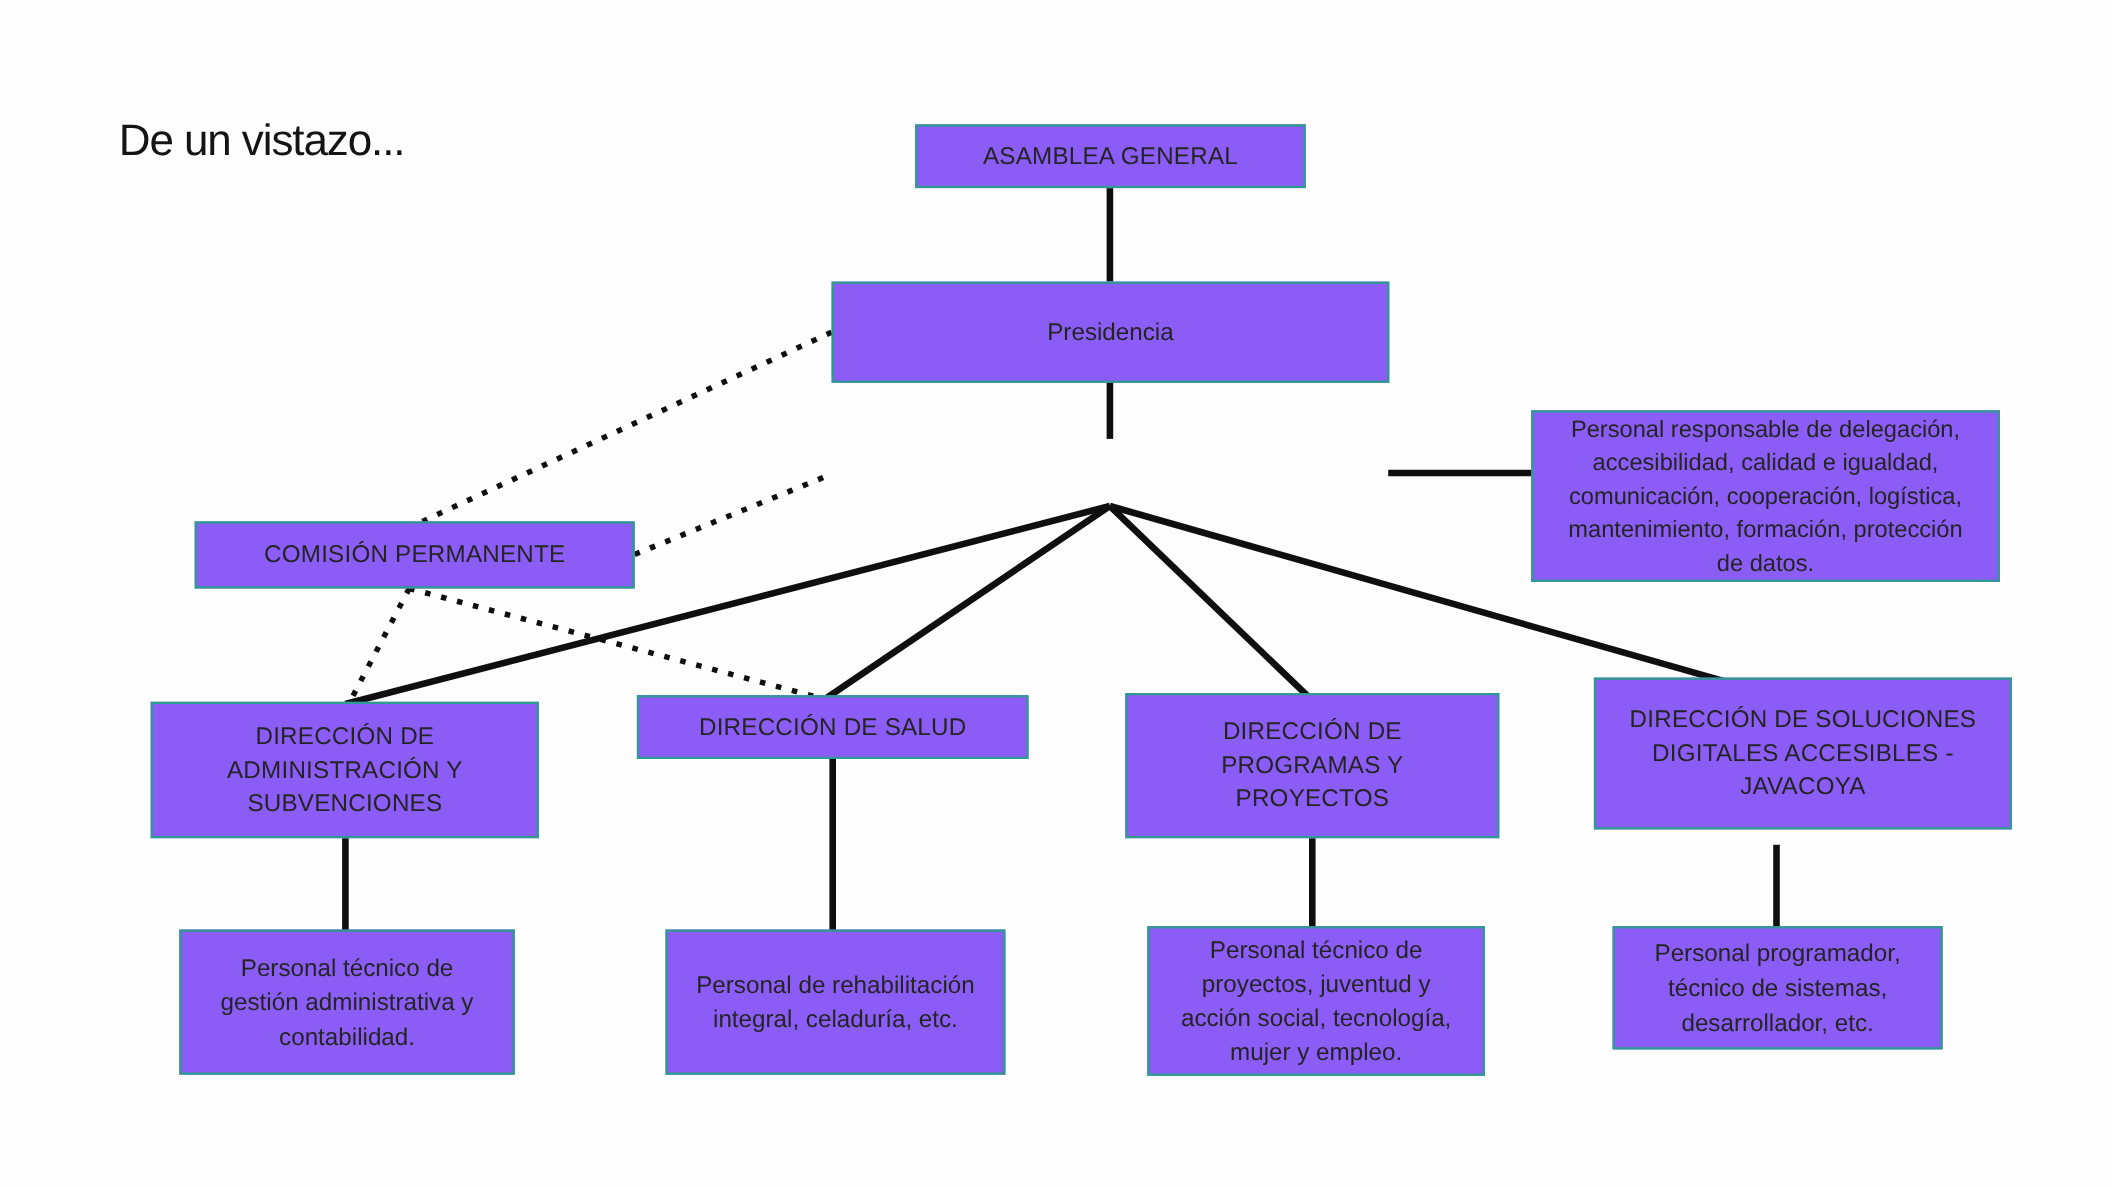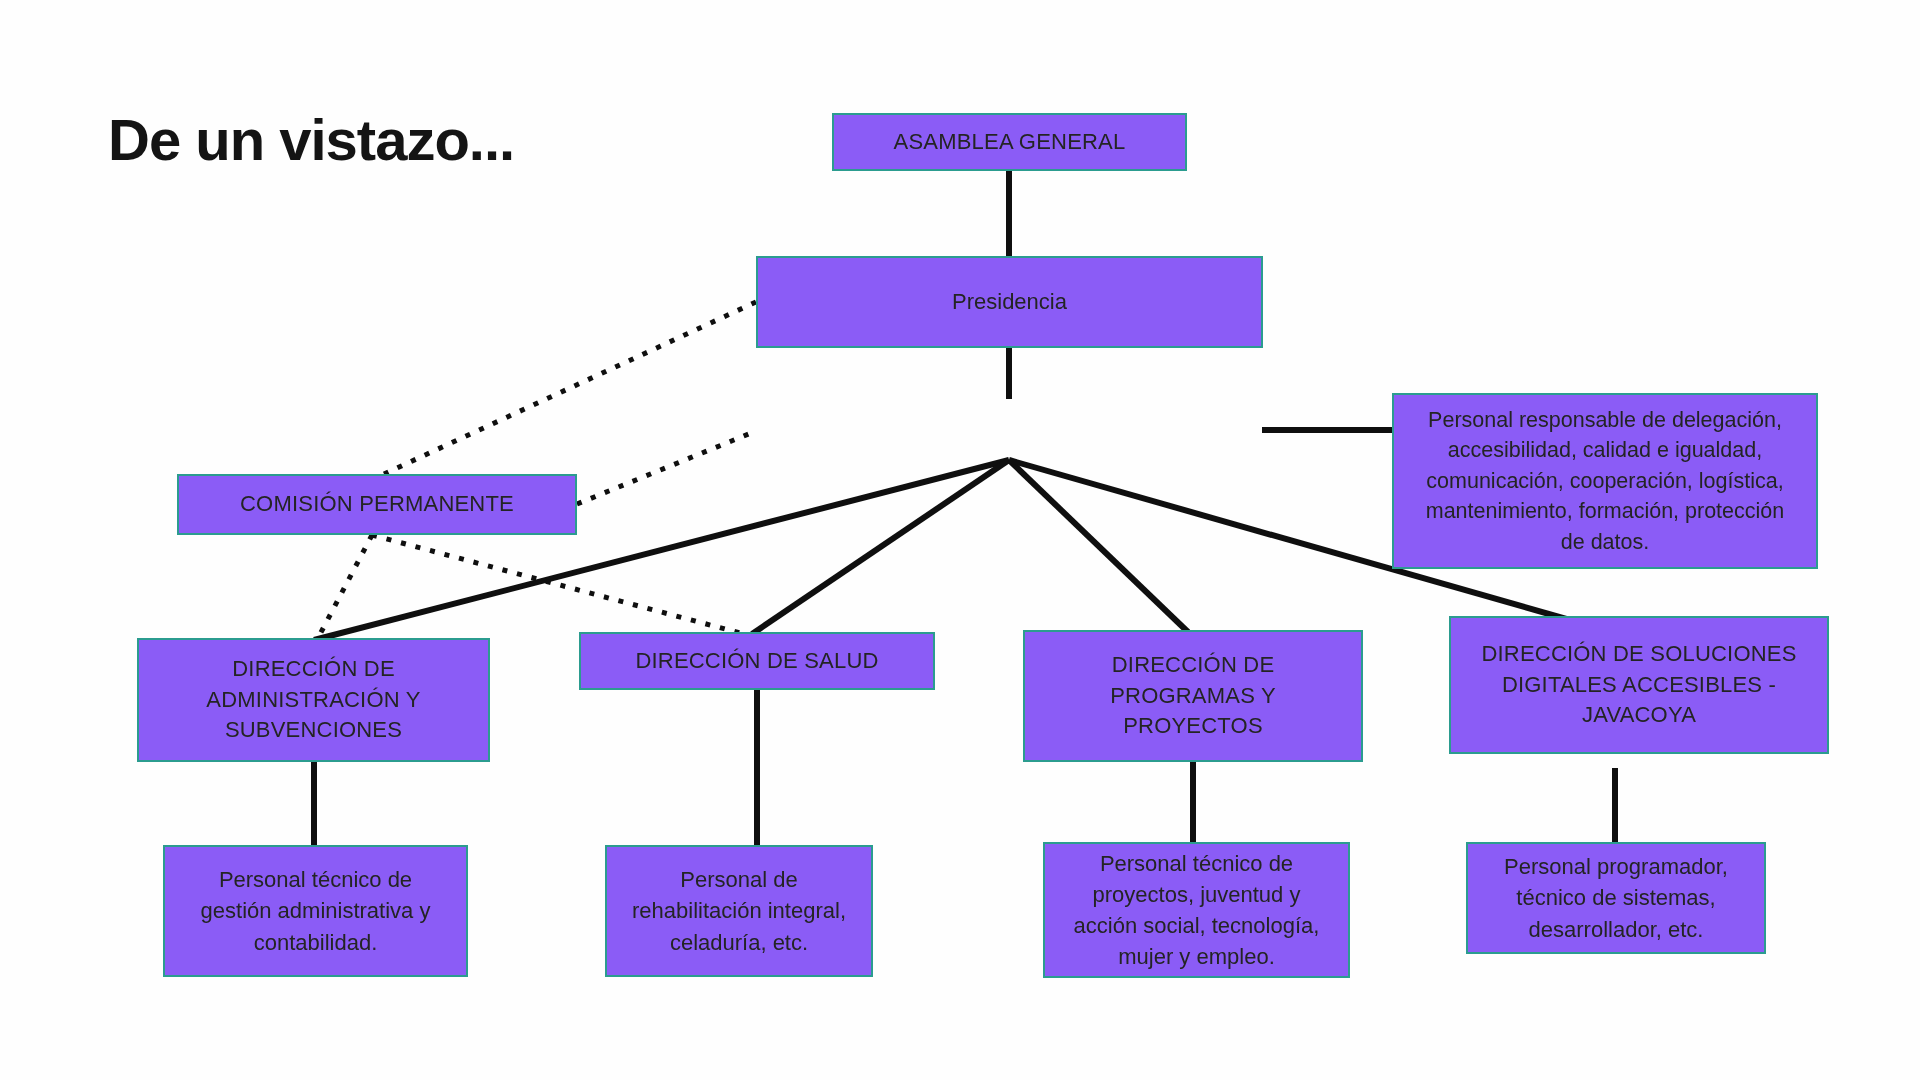--- a/index.html
+++ b/index.html
@@ -1,43 +1,43 @@
 <!DOCTYPE html>
 <html><head>
 <meta charset="utf-8">
 <style>
   html,body{margin:0;padding:0;background:#ffffff;}
   body{width:1920px;height:1080px;overflow:hidden;font-family:"Liberation Sans",sans-serif;}
   .canvas{position:relative;width:1920px;height:1080px;background:#fefefe;}
   #edges-svg{position:absolute;left:0;top:0;width:1920px;height:1080px;z-index:0;}
   .page-title{
     position:absolute;left:108px;top:106px;z-index:2;
-    font-size:58px;font-weight:700;color:#141414;letter-spacing:-1px;
+    font-size:40px;font-weight:400;color:#141414;letter-spacing:-1px;
   }
   .node{
     position:absolute;z-index:1;box-sizing:border-box;
     background:#8b5cf6;border:2px solid #2b9c8f;
     display:flex;flex-direction:column;align-items:center;justify-content:center;
     text-align:center;color:#242424;
   }
   .node .lbl{font-size:22px;line-height:1.38;letter-spacing:.2px;}
   .node .sub{font-size:22px;line-height:1.38;}
   
   .n-asamblea   {left:832px; top:113px; width:355px; height:58px;}
   .n-junta      {left:756px; top:256px; width:507px; height:92px;}
   .n-ceo        {left:756px; top:399px; width:506px; height:61px;}
-  .n-staffceo   {left:1392px;top:373px; width:426px; height:176px;padding:0 24px;margin-top:20px;}
+  .n-staffceo   {left:1392px;top:373px; width:426px; height:156px;padding:0 24px;}
   .n-staffceo .lbl{font-size:21.5px;line-height:1.42;letter-spacing:0;}
   .n-comision   {left:177px; top:474px; width:400px; height:61px;}
   .n-admin      {left:137px; top:638px; width:353px; height:124px;padding:0 46px;}
   .n-salud      {left:579px; top:632px; width:356px; height:58px;}
   .n-programas  {left:1023px;top:630px; width:340px; height:132px;padding:0 16px;}
   .n-soluciones {left:1449px;top:616px; width:380px; height:138px;padding:0 16px;}
   .n-p1         {left:163px; top:845px; width:305px; height:132px;padding:0 20px;}
-  .n-p2         {left:605px; top:845px; width:268px; height:132px;padding:0 14px;}
+  .n-p2         {left:605px; top:845px; width:309px; height:132px;padding:0 14px;}
   .n-p3         {left:1043px;top:842px; width:307px; height:136px;padding:0 14px;}
   .n-p4         {left:1466px;top:842px; width:300px; height:112px;padding:0 18px;}
   .n-p1 .lbl,.n-p2 .lbl,.n-p3 .lbl,.n-p4 .lbl{font-size:22px;line-height:1.42;letter-spacing:0;}
 </style>
 </head>
 <body>
 
 <div class="canvas">
 
   <svg id="edges-svg">

